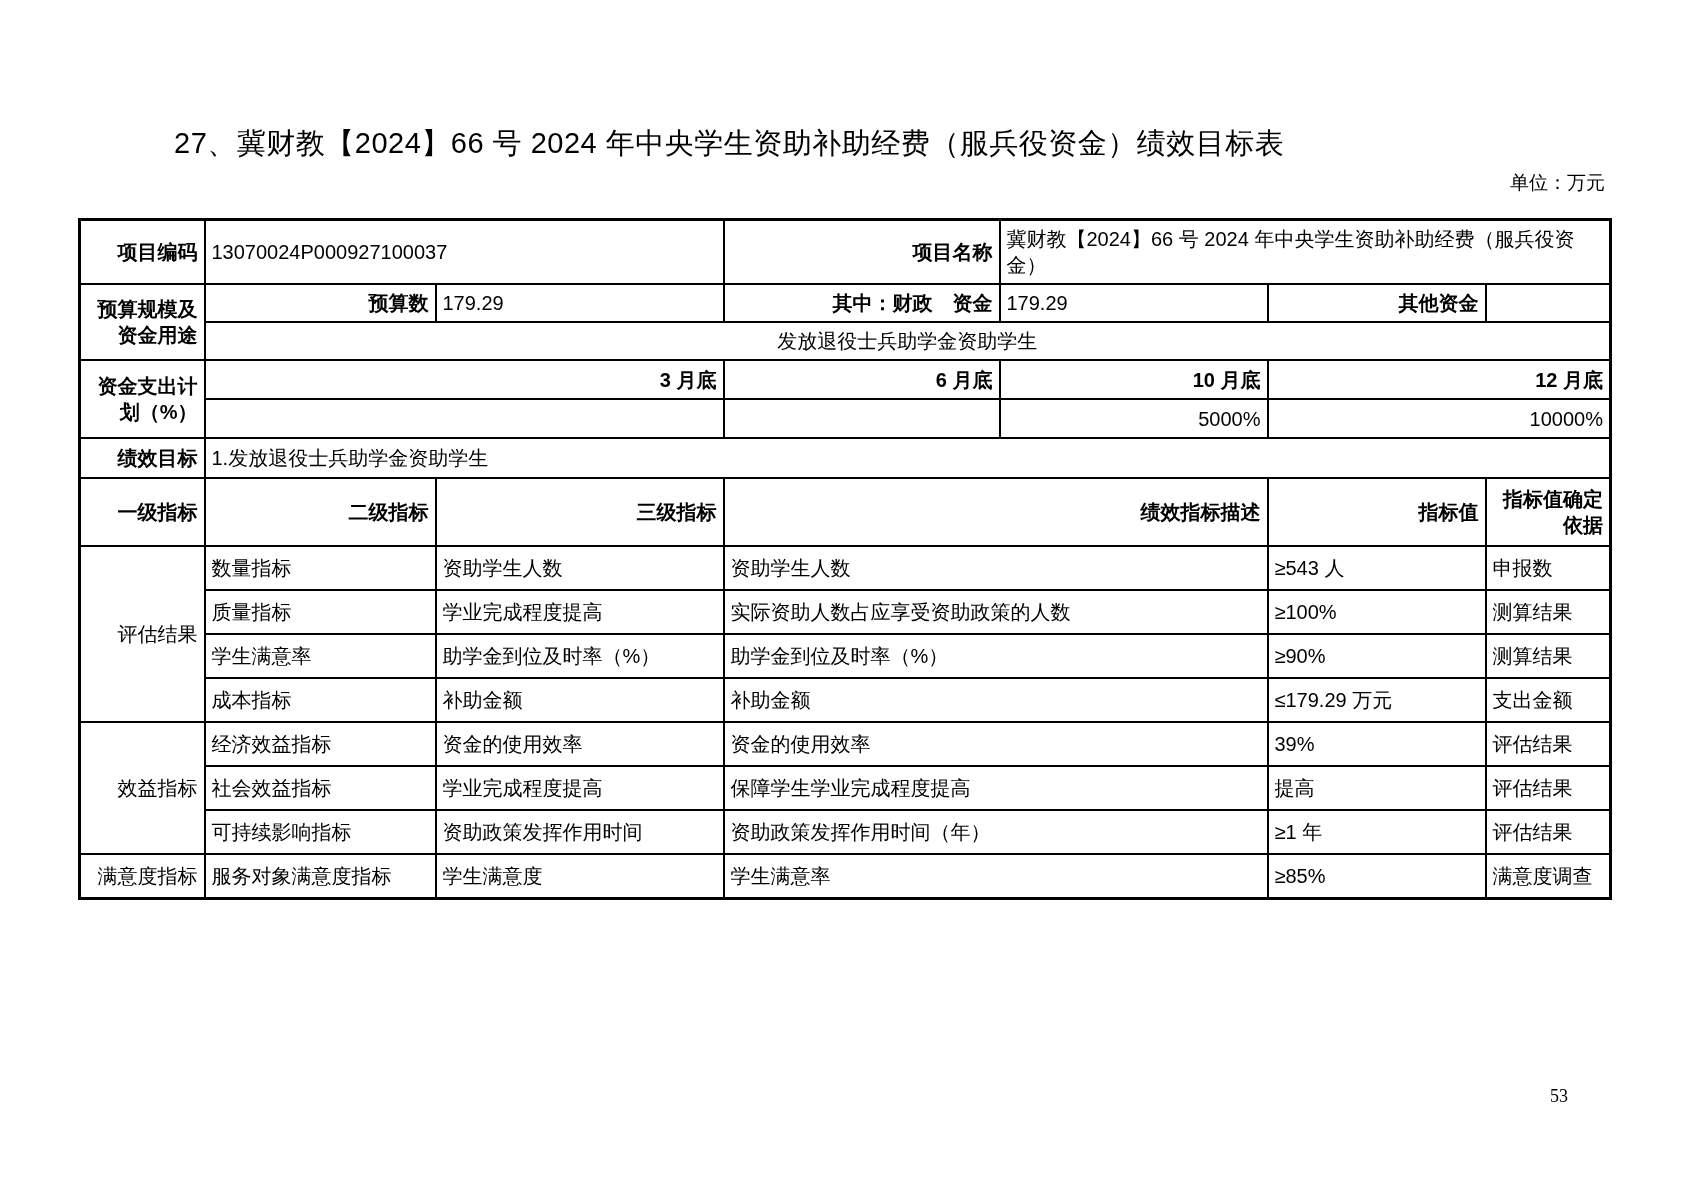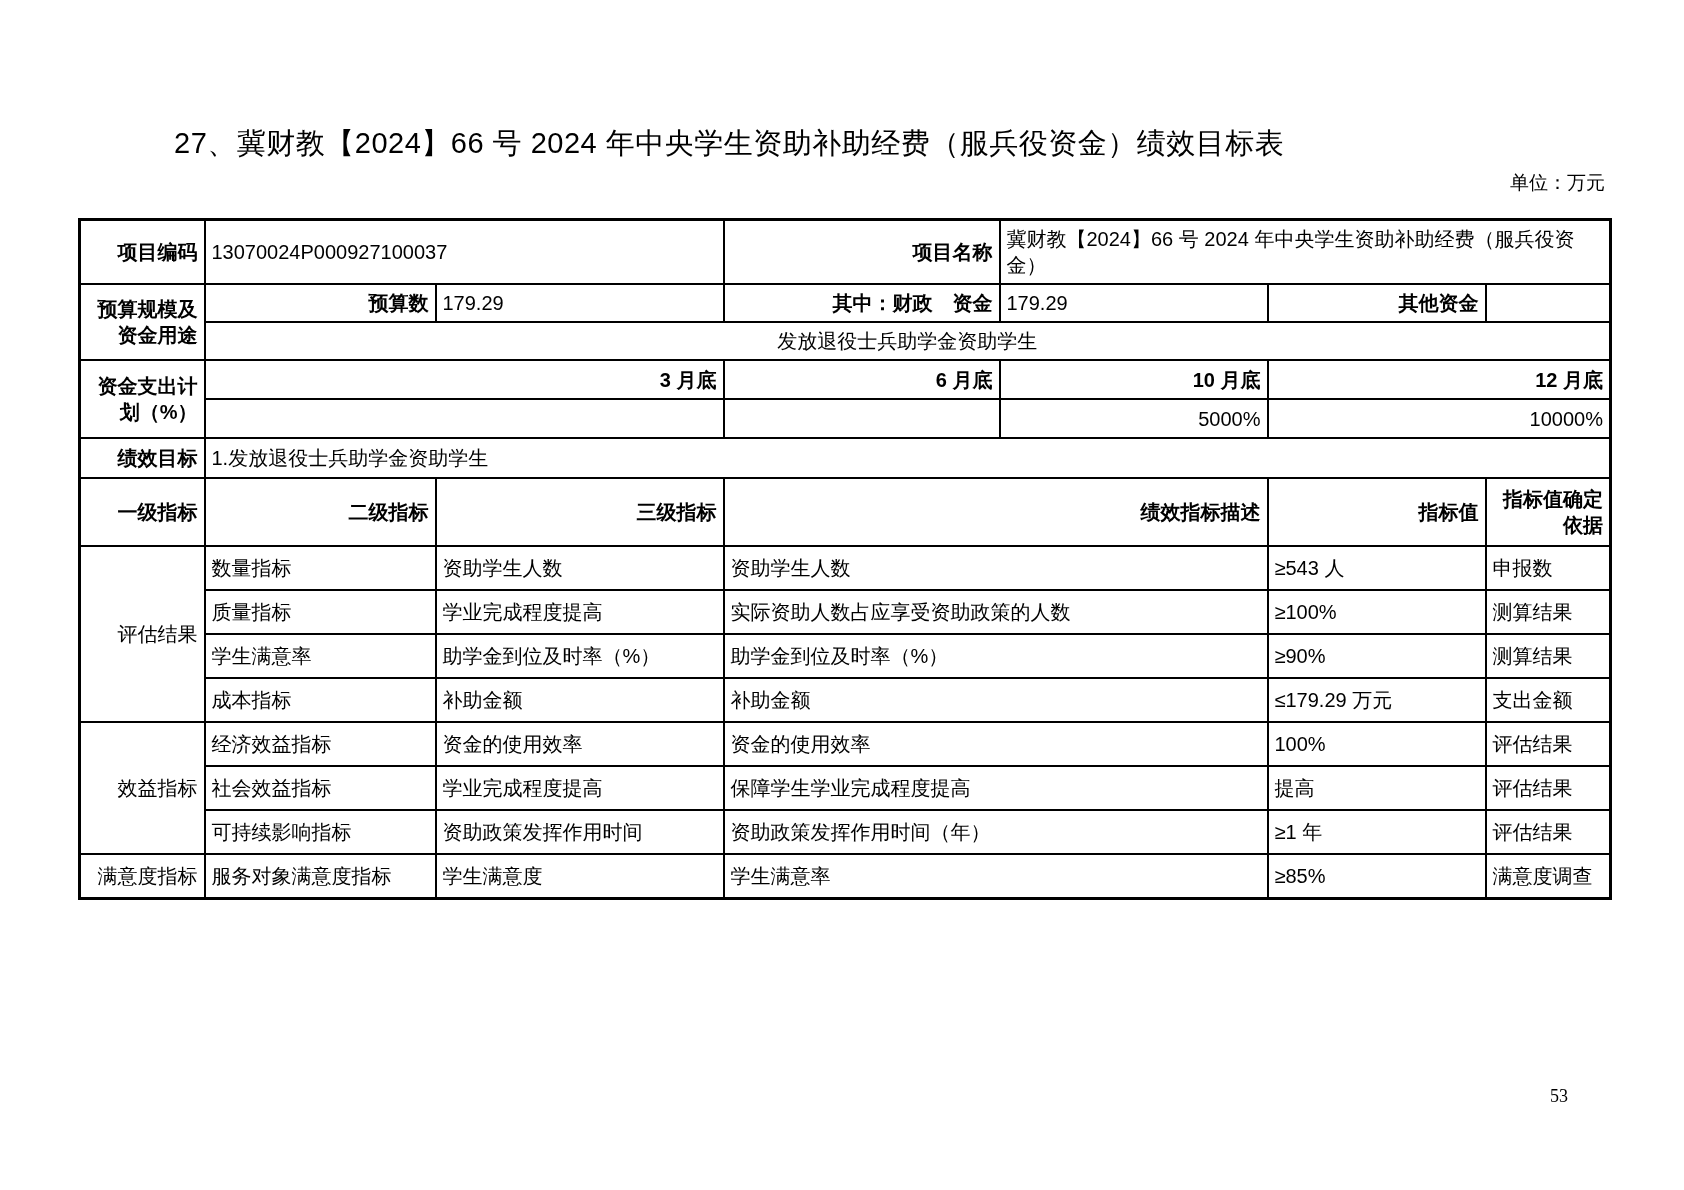--- a/index.html
+++ b/index.html
@@ -163,21 +163,21 @@
       <td class="val l" colspan="2">补助金额</td>
       <td class="val l">≤179.29 万元</td>
       <td class="val l">支出金额</td>
     </tr>
 
     <tr class="dr">
       <td class="val c" rowspan="3">效益指标</td>
       <td class="val l">经济效益指标</td>
       <td class="val l">资金的使用效率</td>
       <td class="val l" colspan="2">资金的使用效率</td>
-      <td class="val l">100%</td>
+      <td class="val l">39%</td>
       <td class="val l">评估结果</td>
     </tr>
     <tr class="dr">
       <td class="val l">社会效益指标</td>
       <td class="val l">学业完成程度提高</td>
       <td class="val l" colspan="2">保障学生学业完成程度提高</td>
       <td class="val l">提高</td>
       <td class="val l">评估结果</td>
     </tr>
     <tr class="dr">

